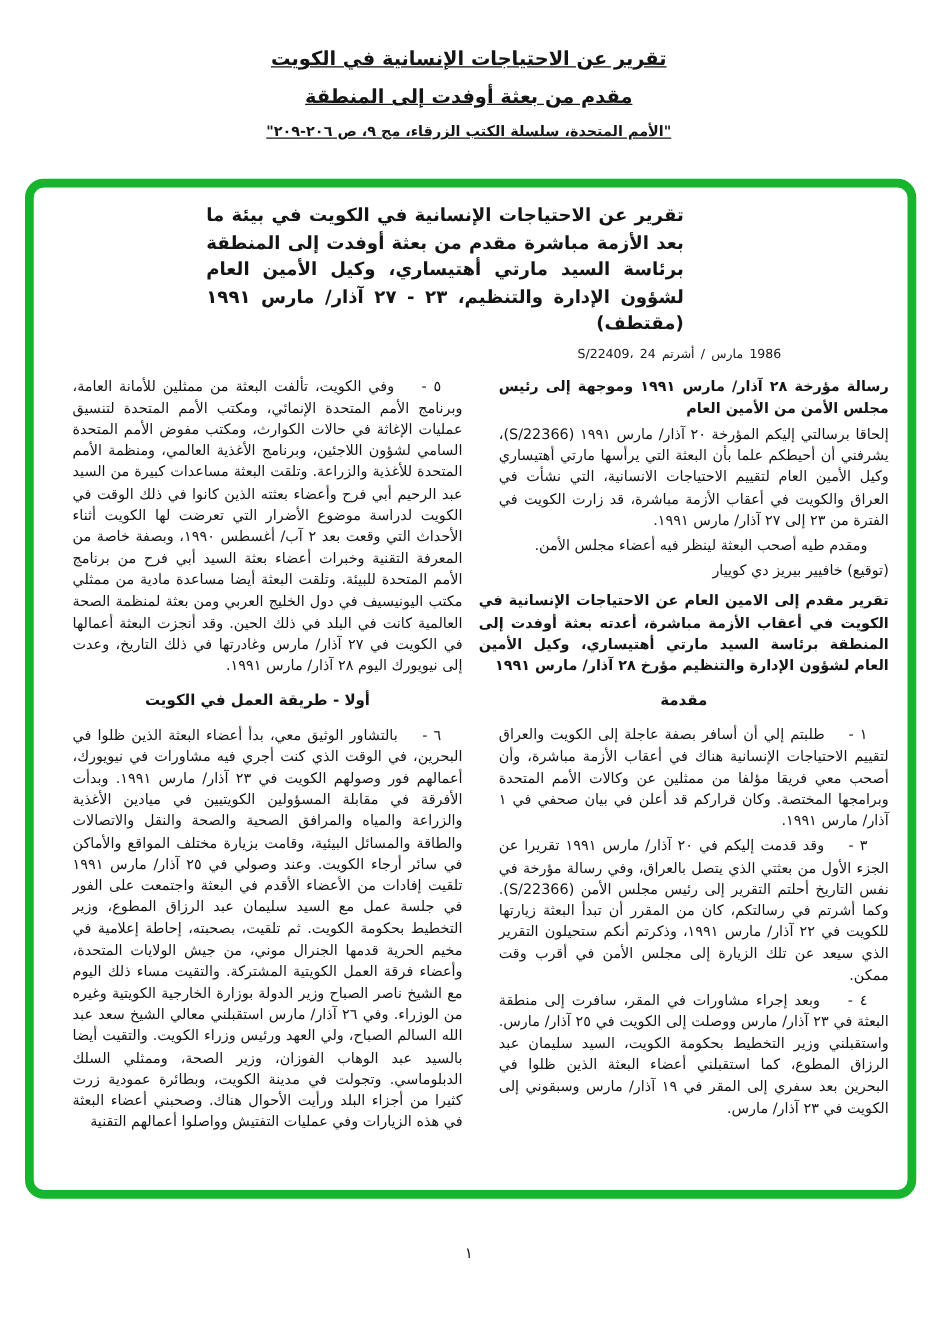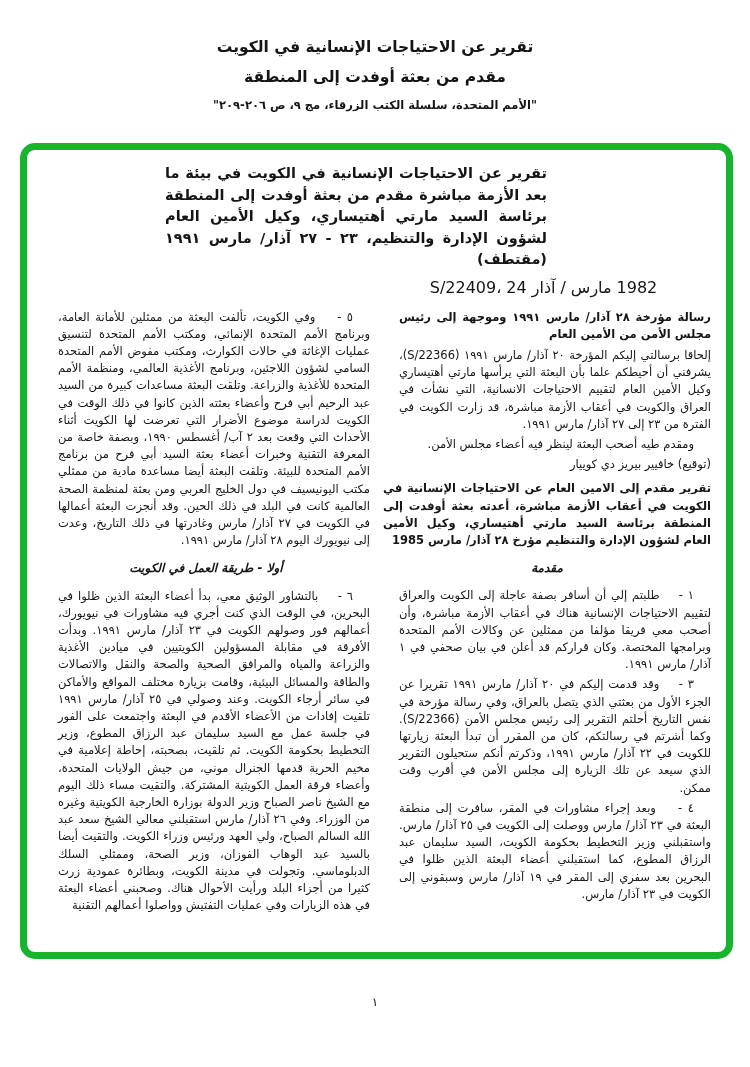--- a/index.html
+++ b/index.html
@@ -1,78 +1,78 @@
 <!DOCTYPE html>
 <html lang="ar"><head>
 <meta charset="utf-8">
 <style>
   html,body { margin:0; padding:0; background:#ffffff; }
   .page {
     position:relative; width:750px; height:1067px; background:#ffffff;
     font-family:"DejaVu Sans", sans-serif; color:#151515; direction:rtl; overflow:hidden;
   }
-  .doc-header { position:absolute; top:38px; left:0; right:0; text-align:center; font-weight:bold; }
+  .doc-header { position:absolute; top:38px; left:0; right:0; text-align:center; font-weight:bold;text-decoration:underline; }
   .doc-header .h1 { font-size:15.5px; margin-bottom:12px; letter-spacing:0; }
   .doc-header .h3 { font-size:11.5px; margin-top:2px; }
 
   .green-box {
     position:absolute; top:143px; left:20px; width:713px; height:816px;
     box-sizing:border-box; border:7px solid #17b42e; border-radius:15px;
     padding:13px 15px 12px 15px; background:#fff; overflow:hidden;
   }
   .box-title {
     font-weight:bold; font-size:14.5px; line-height:21.5px;
     width:382px; margin-right:164px; text-align:justify;
   }
   .doc-symbol {
     width:335px; margin-top:7px; display:flex; direction:ltr;
-    justify-content:center; align-items:baseline; gap:5px; font-size:16px;
+    justify-content:center; align-items:baseline; gap:5px; font-size:10px;
   }
   .columns { display:flex; gap:13px; margin-top:12px; }
   .col { flex:1; min-width:0; font-size:11.5px; line-height:17.2px; text-align:justify; }
   .col p { margin:0 0 3px 16px; }
   .indent { text-indent:17px; }
   .letter-heading { font-weight:bold; margin-bottom:4px !important; }
   .report-title { font-weight:bold; margin:4px 0 6px 0 !important; }
   .signature { text-align:right; padding-left:22px; margin:2px 0 7px 0 !important; text-indent:0; }
-  .center-h { text-align:center; font-weight:bold; font-size:12px; margin:11px 0 10px 0;font-style:italic; }
+  .center-h { text-align:center; font-weight:bold; font-size:12px; margin:11px 0 10px 0; }
   .page-num { position:absolute; top:995px; left:0; right:0; text-align:center; font-size:12px; }
 </style>
 </head>
 <body>
 
 <div class="page">
 
   <div class="doc-header">
     <div class="h1">تقرير عن الاحتياجات الإنسانية في الكويت</div>
     <div class="h1">مقدم من بعثة أوفدت إلى المنطقة</div>
     <div class="h3">"الأمم المتحدة، سلسلة الكتب الزرقاء، مج ٩، ص ٢٠٦-٢٠٩"</div>
   </div>
 
   <div class="green-box" style="border-color: rgb(23, 180, 46);">
 
     <div class="box-title">تقرير عن الاحتياجات الإنسانية في الكويت في بيئة ما بعد الأزمة مباشرة مقدم من بعثة أوفدت إلى المنطقة برئاسة السيد مارتي أهتيساري، وكيل الأمين العام لشؤون الإدارة والتنظيم، ٢٣ - ٢٧ آذار/ مارس ١٩٩١ (مقتطف)</div>
 
     <div class="doc-symbol">
         <span dir="auto">S/22409،</span>
         <span dir="auto">24</span>
-        <span dir="auto">آذار</span>
+        <span dir="auto">أشرتم</span>
         <span dir="auto">/</span>
         <span dir="auto">مارس</span>
-        <span dir="auto">1982</span>
+        <span dir="auto">1986</span>
       </div>
 
     <div class="columns">
 
       <div class="col">
         <p class="letter-heading">رسالة مؤرخة ٢٨ آذار/ مارس ١٩٩١ وموجهة إلى رئيس مجلس الأمن من الأمين العام</p>
         <p>إلحاقا برسالتي إليكم المؤرخة ٢٠ آذار/ مارس ١٩٩١ (S/22366)، يشرفني أن أحيطكم علما بأن البعثة التي يرأسها مارتي أهتيساري وكيل الأمين العام لتقييم الاحتياجات الانسانية، التي نشأت في العراق والكويت في أعقاب الأزمة مباشرة، قد زارت الكويت في الفترة من ٢٣ إلى ٢٧ آذار/ مارس ١٩٩١.</p>
         <p class="indent">ومقدم طيه أصحب البعثة لينظر فيه أعضاء مجلس الأمن.</p>
         <p class="signature">(توقيع) خافيير بيريز دي كوييار</p>
-        <p class="report-title">تقرير مقدم إلى الامين العام عن الاحتياجات الإنسانية في الكويت في أعقاب الأزمة مباشرة، أعدته بعثة أوفدت إلى المنطقة برئاسة السيد مارتي أهتيساري، وكيل الأمين العام لشؤون الإدارة والتنظيم مؤرخ ٢٨ آذار/ مارس 1985</p>
+        <p class="report-title">تقرير مقدم إلى الامين العام عن الاحتياجات الإنسانية في الكويت في أعقاب الأزمة مباشرة، أعدته بعثة أوفدت إلى المنطقة برئاسة السيد مارتي أهتيساري، وكيل الأمين العام لشؤون الإدارة والتنظيم مؤرخ ٢٨ آذار/ مارس ١٩٩١</p>
         <div class="center-h">مقدمة</div>
         <p class="indent">١ -&nbsp;&nbsp;&nbsp;&nbsp;طلبتم إلي أن أسافر بصفة عاجلة إلى الكويت والعراق لتقييم الاحتياجات الإنسانية هناك في أعقاب الأزمة مباشرة، وأن أصحب معي فريقا مؤلفا من ممثلين عن وكالات الأمم المتحدة وبرامجها المختصة. وكان قراركم قد أعلن في بيان صحفي في ١ آذار/ مارس ١٩٩١.</p>
         <p class="indent">٣ -&nbsp;&nbsp;&nbsp;&nbsp;وقد قدمت إليكم في ٢٠ آذار/ مارس ١٩٩١ تقريرا عن الجزء الأول من بعثتي الذي يتصل بالعراق، وفي رسالة مؤرخة في نفس التاريخ أحلتم التقرير إلى رئيس مجلس الأمن (S/22366). وكما أشرتم في رسالتكم، كان من المقرر أن تبدأ البعثة زيارتها للكويت في ٢٢ آذار/ مارس ١٩٩١، وذكرتم أنكم ستحيلون التقرير الذي سيعد عن تلك الزيارة إلى مجلس الأمن في أقرب وقت ممكن.</p>
         <p class="indent">٤ -&nbsp;&nbsp;&nbsp;&nbsp;وبعد إجراء مشاورات في المقر، سافرت إلى منطقة البعثة في ٢٣ آذار/ مارس ووصلت إلى الكويت في ٢٥ آذار/ مارس. واستقبلني وزير التخطيط بحكومة الكويت، السيد سليمان عبد الرزاق المطوع، كما استقبلني أعضاء البعثة الذين ظلوا في البحرين بعد سفري إلى المقر في ١٩ آذار/ مارس وسبقوني إلى الكويت في ٢٣ آذار/ مارس.</p>
       </div>
 
       <div class="col">
         <p class="indent">٥ -&nbsp;&nbsp;&nbsp;&nbsp;وفي الكويت، تألفت البعثة من ممثلين للأمانة العامة، وبرنامج الأمم المتحدة الإنمائي، ومكتب الأمم المتحدة لتنسيق عمليات الإغاثة في حالات الكوارث، ومكتب مفوض الأمم المتحدة السامي لشؤون اللاجئين، وبرنامج الأغذية العالمي، ومنظمة الأمم المتحدة للأغذية والزراعة. وتلقت البعثة مساعدات كبيرة من السيد عبد الرحيم أبي فرح وأعضاء بعثته الذين كانوا في ذلك الوقت في الكويت لدراسة موضوع الأضرار التي تعرضت لها الكويت أثناء الأحداث التي وقعت بعد ٢ آب/ أغسطس ١٩٩٠، وبصفة خاصة من المعرفة التقنية وخبرات أعضاء بعثة السيد أبي فرح من برنامج الأمم المتحدة للبيئة. وتلقت البعثة أيضا مساعدة مادية من ممثلي مكتب اليونيسيف في دول الخليج العربي ومن بعثة لمنظمة الصحة العالمية كانت في البلد في ذلك الحين. وقد أنجزت البعثة أعمالها في الكويت في ٢٧ آذار/ مارس وغادرتها في ذلك التاريخ، وعدت إلى نيويورك اليوم ٢٨ آذار/ مارس ١٩٩١.</p>
         <div class="center-h">أولا - طريقة العمل في الكويت</div>
         <p class="indent">٦ -&nbsp;&nbsp;&nbsp;&nbsp;بالتشاور الوثيق معي، بدأ أعضاء البعثة الذين ظلوا في البحرين، في الوقت الذي كنت أجري فيه مشاورات في نيويورك، أعمالهم فور وصولهم الكويت في ٢٣ آذار/ مارس ١٩٩١. وبدأت الأفرقة في مقابلة المسؤولين الكويتيين في ميادين الأغذية والزراعة والمياه والمرافق الصحية والصحة والنقل والاتصالات والطاقة والمسائل البيئية، وقامت بزيارة مختلف المواقع والأماكن في سائر أرجاء الكويت. وعند وصولي في ٢٥ آذار/ مارس ١٩٩١ تلقيت إفادات من الأعضاء الأقدم في البعثة واجتمعت على الفور في جلسة عمل مع السيد سليمان عبد الرزاق المطوع، وزير التخطيط بحكومة الكويت. ثم تلقيت، بصحبته، إحاطة إعلامية في مخيم الحرية قدمها الجنرال موني، من جيش الولايات المتحدة، وأعضاء فرقة العمل الكويتية المشتركة. والتقيت مساء ذلك اليوم مع الشيخ ناصر الصباح وزير الدولة بوزارة الخارجية الكويتية وغيره من الوزراء. وفي ٢٦ آذار/ مارس استقبلني معالي الشيخ سعد عبد الله السالم الصباح، ولي العهد ورئيس وزراء الكويت. والتقيت أيضا بالسيد عبد الوهاب الفوزان، وزير الصحة، وممثلي السلك الدبلوماسي. وتجولت في مدينة الكويت، وبطائرة عمودية زرت كثيرا من أجزاء البلد ورأيت الأحوال هناك. وصحبني أعضاء البعثة في هذه الزيارات وفي عمليات التفتيش وواصلوا أعمالهم التقنية</p>

